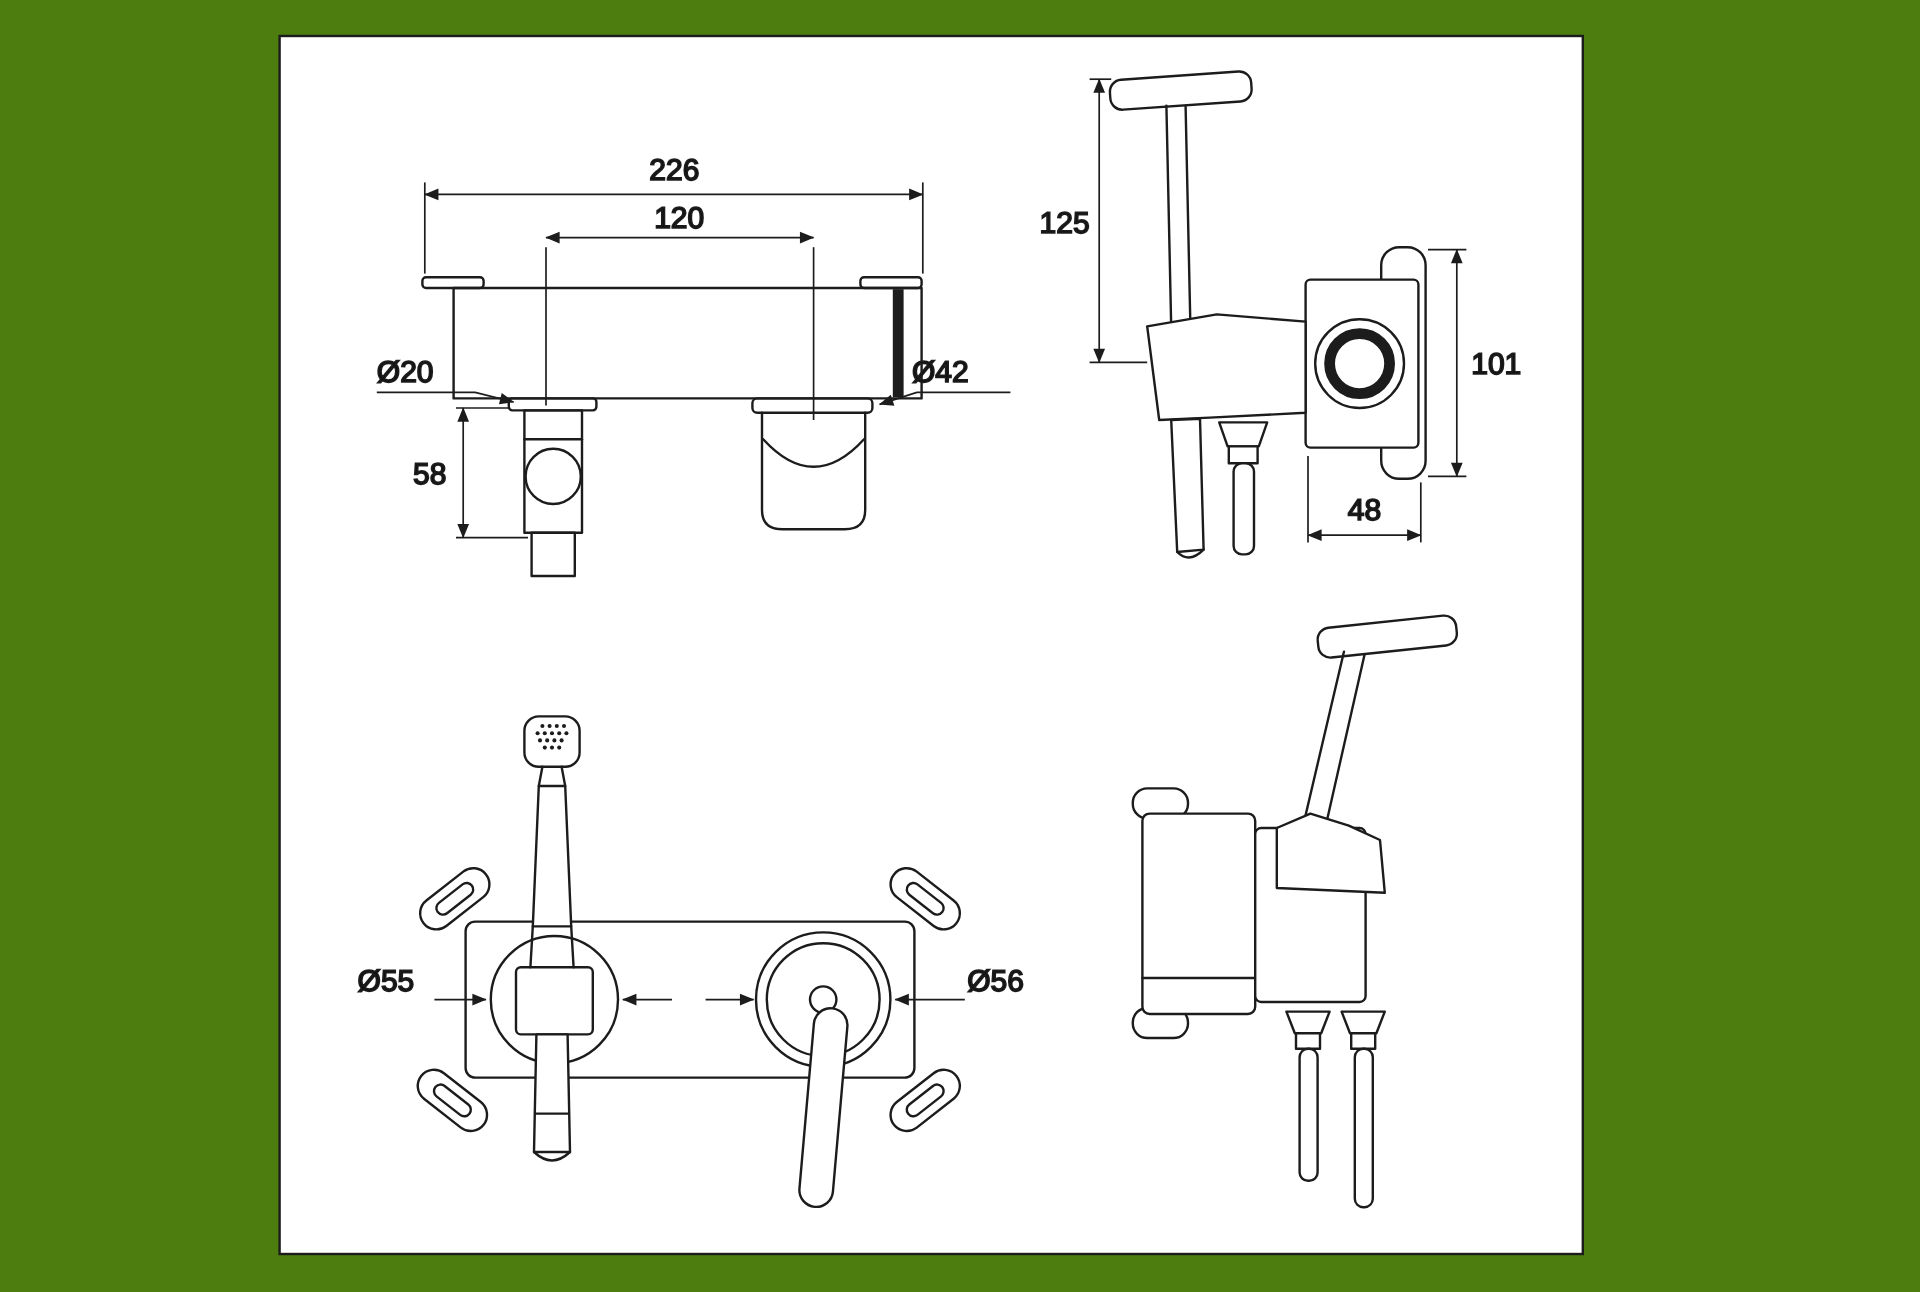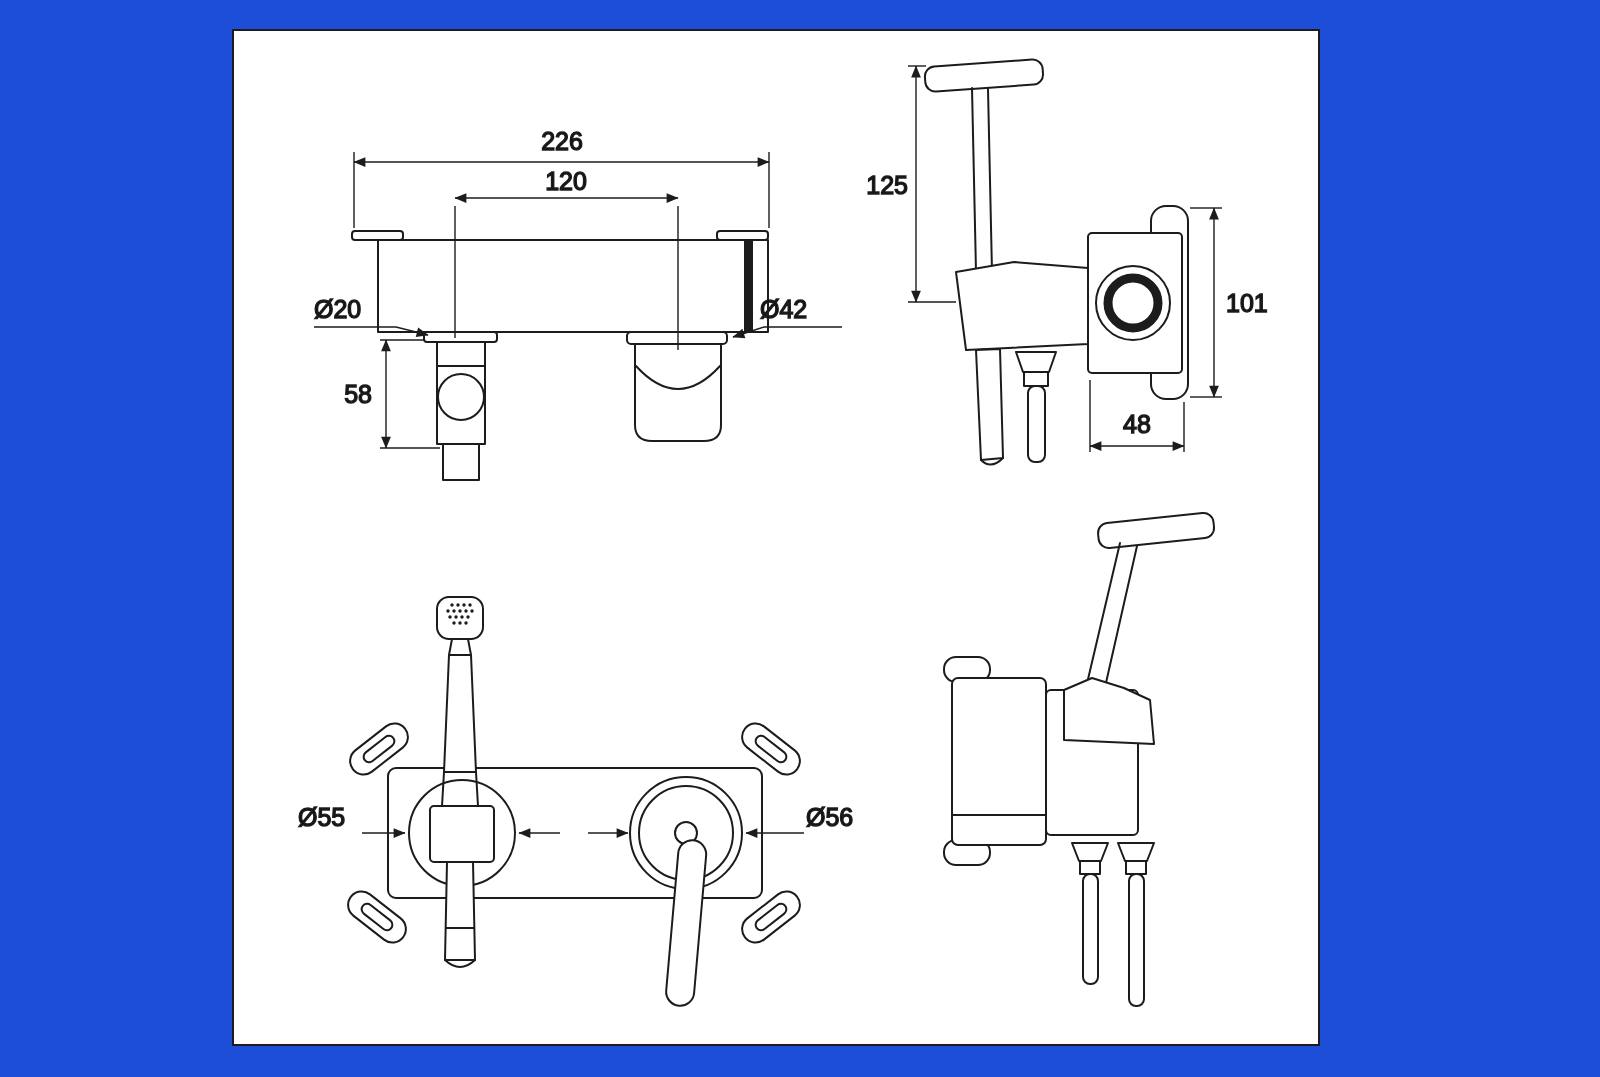--- a/index.html
+++ b/index.html
@@ -1,16 +1,16 @@
 <!DOCTYPE html>
 <html><head>
 <meta charset="utf-8">
 <style>
   html,body { margin:0; padding:0; background:#ffffff; }
-  .canvas { width:1600px; height:1077px; position:relative; background:#1d4ed8; }
+  .canvas { width:1600px; height:1077px; position:relative; background:#4d7c0f; }
   svg { display:block; }
   .part  { fill:none; stroke:#1c1c1c; stroke-width:2; stroke-linejoin:round; stroke-linecap:round; }
   .partf { fill:#ffffff; stroke:#1c1c1c; stroke-width:2; stroke-linejoin:round; stroke-linecap:round; }
   .dim   { stroke:#1c1c1c; stroke-width:1.4; fill:none; }
   .dimtext { font-family:"Liberation Sans", sans-serif; font-size:25px; fill:#111111; }
   .mid { text-anchor:middle; }
   .end { text-anchor:end; }
   .dark { fill:#1c1c1c; stroke:none; }
 </style>
 </head>

